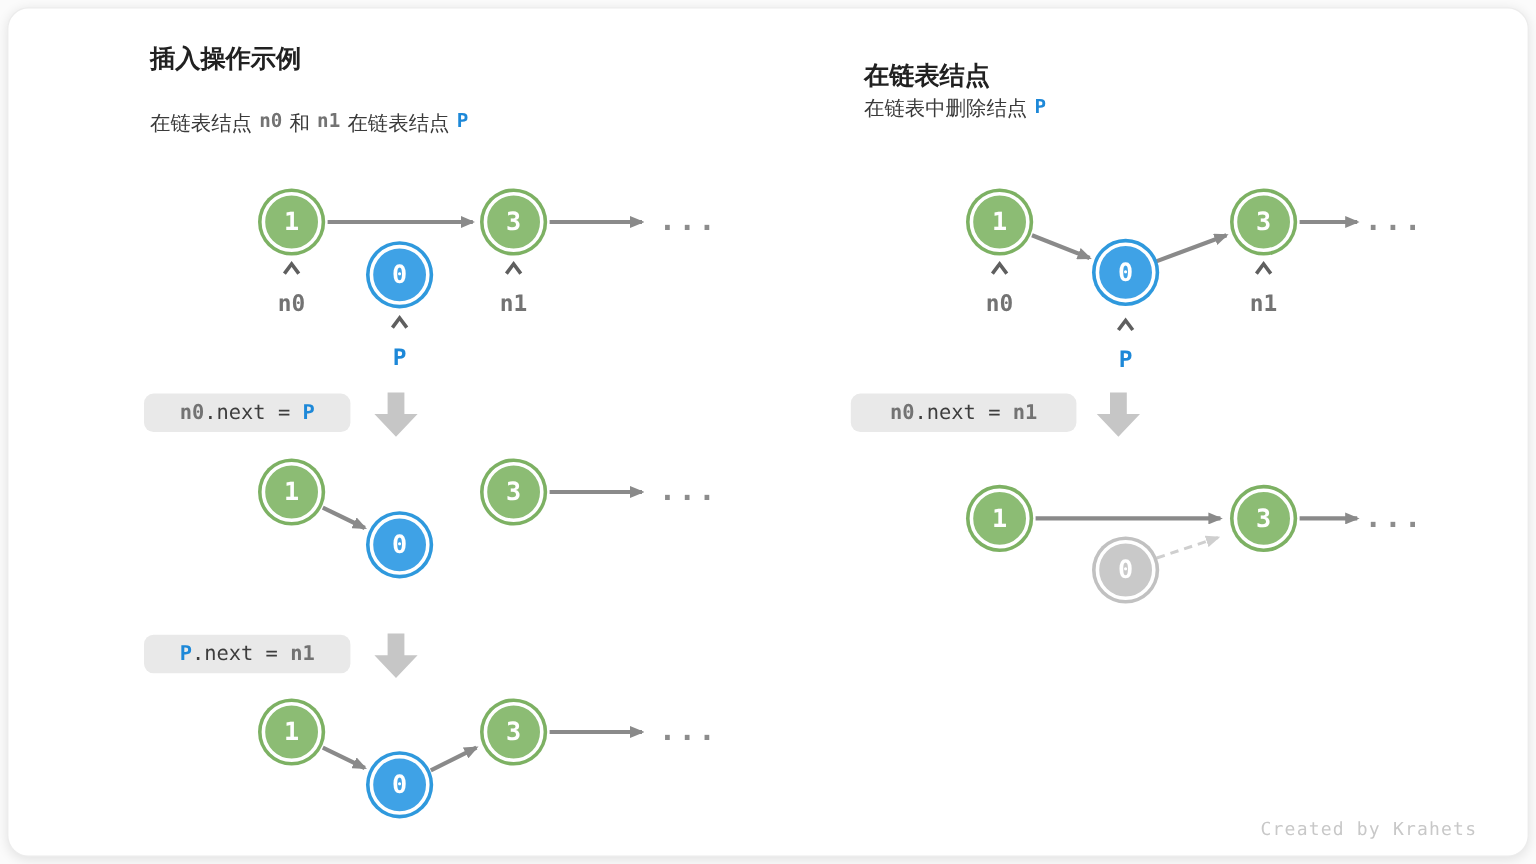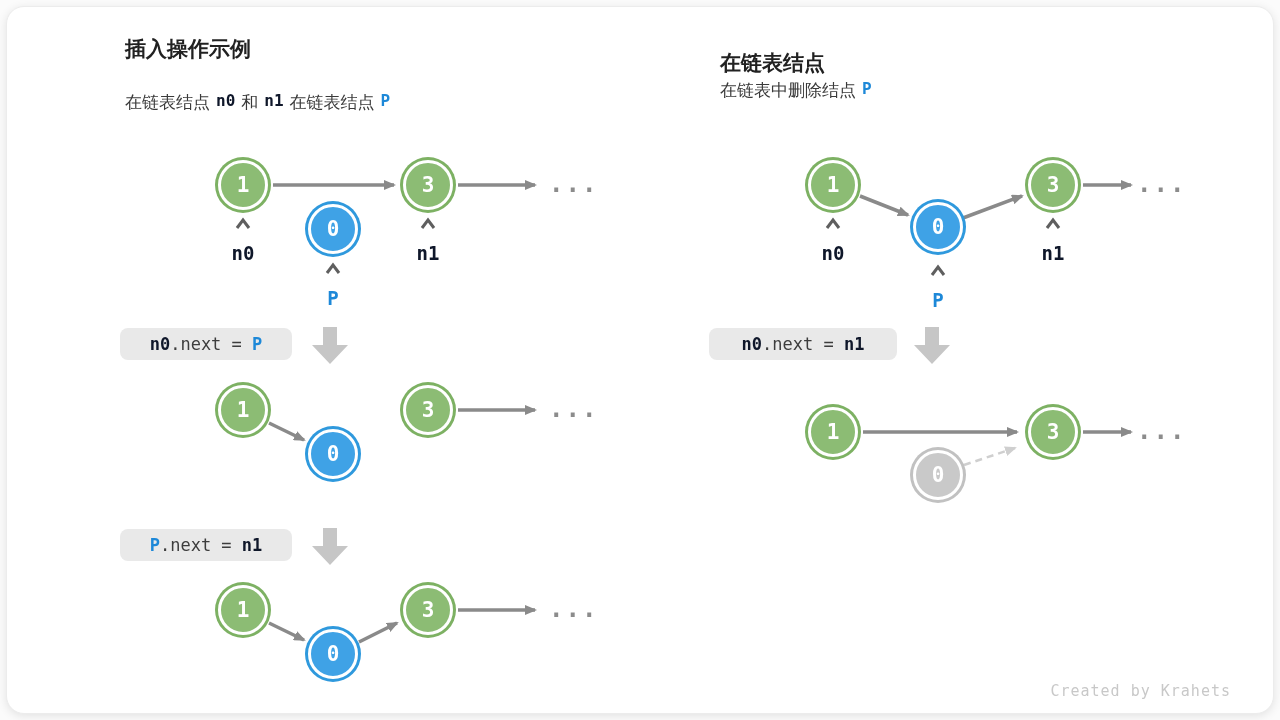--- a/index.html
+++ b/index.html
@@ -14,21 +14,21 @@
     font-weight:700;font-size:21px;color:#212121;white-space:nowrap;
   }
   .section-sub{
     position:absolute;font-family:"DejaVu Sans","Liberation Sans",sans-serif;
     font-size:17px;color:#3a3a3a;white-space:nowrap;display:flex;align-items:flex-start;
   }
   .section-sub .tok{
     font-family:"DejaVu Sans Mono","Liberation Mono",monospace;
     font-weight:700;font-size:16px;margin:0 6px;
   }
-  .green-text{color:#0f172a;}
+  .green-text{color:#737373;}
   .blue-text{color:#1d88d8;}
 
   .node{
     position:absolute;width:44px;height:44px;border-radius:50%;
     border:3px solid #ffffff;display:flex;align-items:center;justify-content:center;
     font-family:"DejaVu Sans Mono","Liberation Mono",monospace;
     font-weight:700;font-size:21px;color:#ffffff;box-sizing:content-box;
   }
   .node.green{background:#8cbc74;box-shadow:0 0 0 3px #7db163;}
   .node.blue {background:#3fa2e6;box-shadow:0 0 0 3px #2f99dd;}

